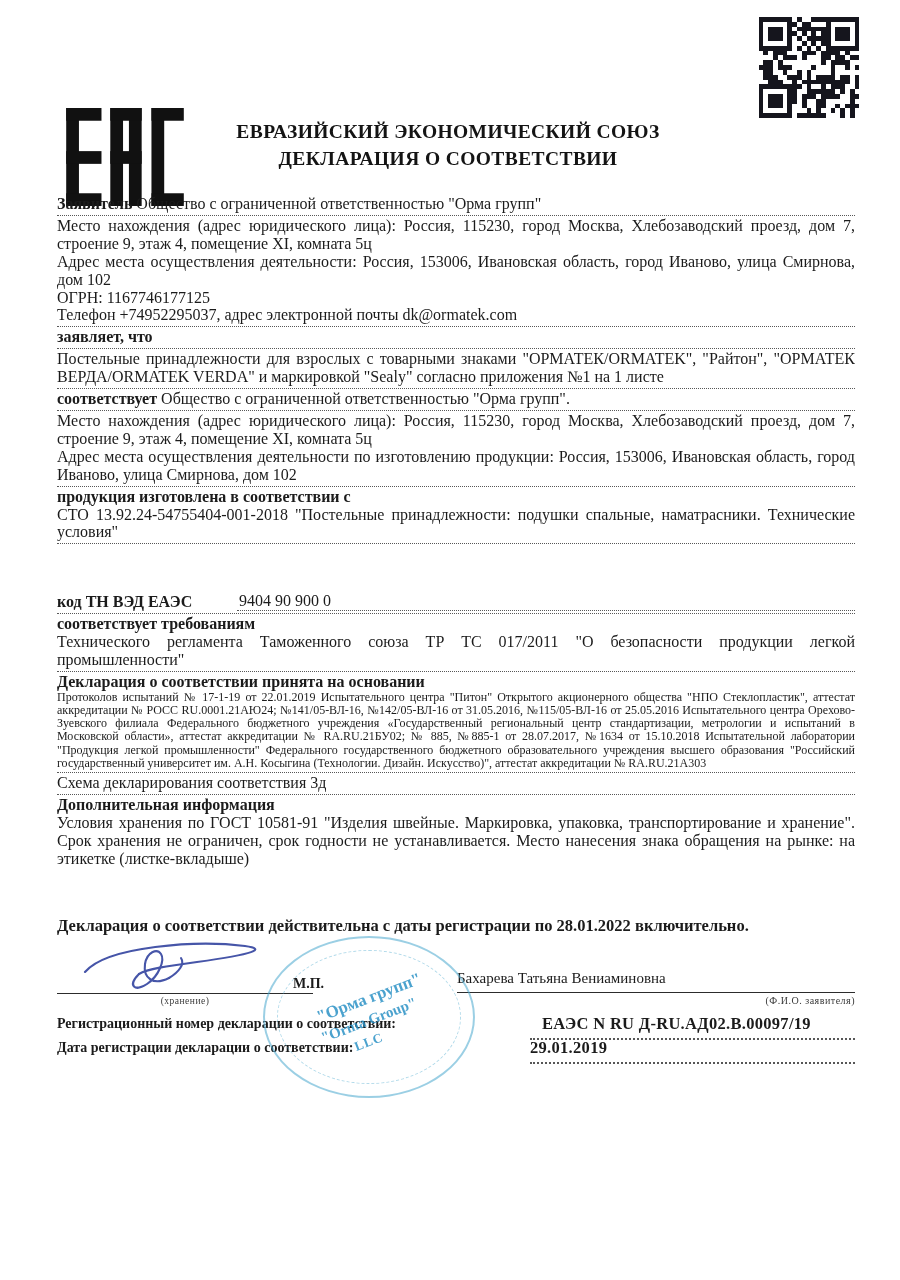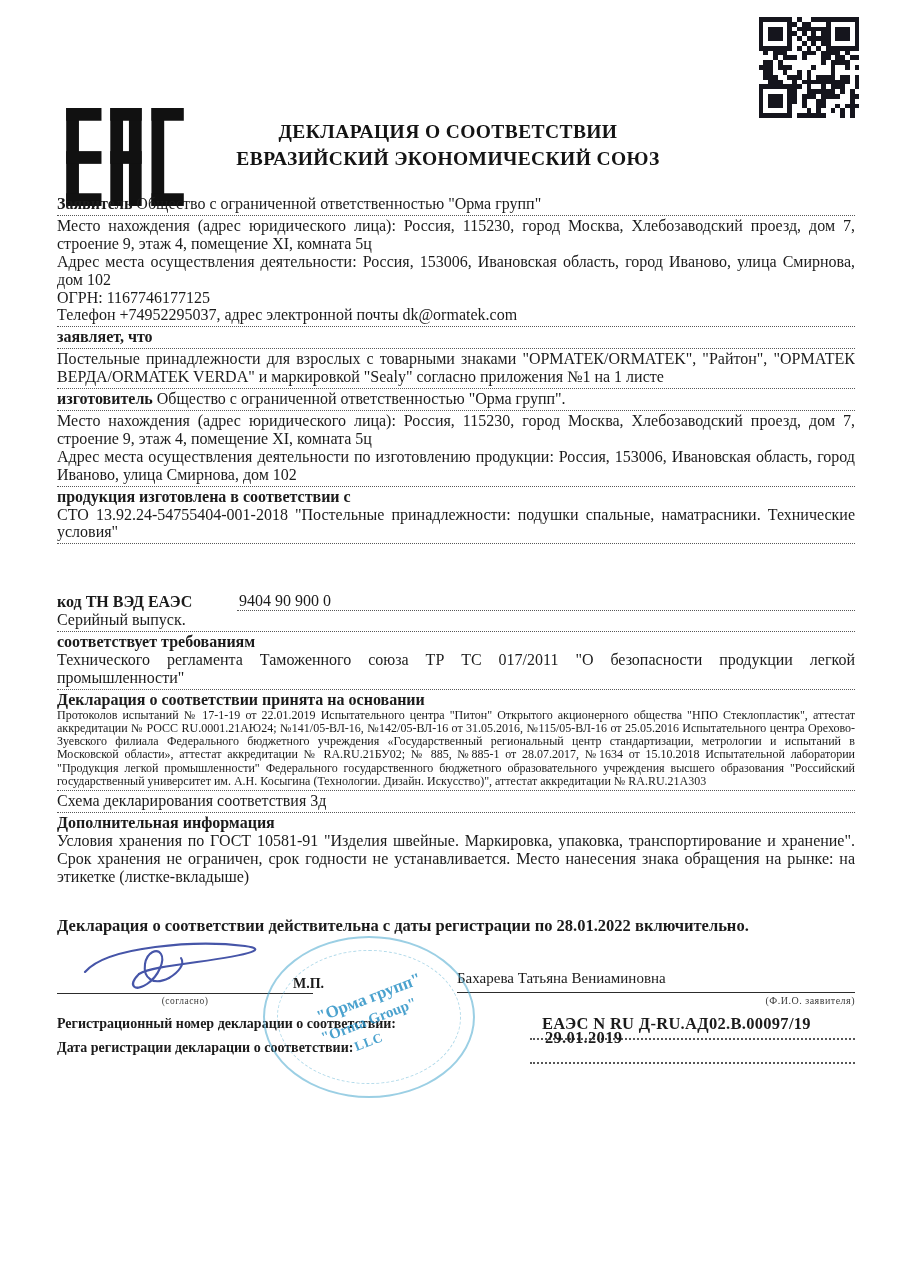--- a/index.html
+++ b/index.html
@@ -70,22 +70,22 @@
         <rect x="45" y="0" width="32" height="13"></rect>
         <rect x="45" y="44" width="32" height="13"></rect>
         <rect x="87" y="0" width="13" height="100"></rect>
         <rect x="87" y="0" width="33" height="13"></rect>
         <rect x="87" y="87" width="33" height="13"></rect>
       </g>
     </svg>
   </div>
 
   <div class="title">
+    <div>ЕВРАЗИЙСКИЙ ЭКОНОМИЧЕСКИЙ СОЮЗ</div>
     <div>ДЕКЛАРАЦИЯ О СООТВЕТСТВИИ</div>
-    <div>ЕВРАЗИЙСКИЙ ЭКОНОМИЧЕСКИЙ СОЮЗ</div>
   </div>
 
   <div class="qr">
     <svg id="qr" viewBox="0 0 21 21" fill="#15151d" aria-hidden="true">
         <rect x="0" y="0" width="1" height="1"></rect>
         <rect x="1" y="0" width="1" height="1"></rect>
         <rect x="2" y="0" width="1" height="1"></rect>
         <rect x="3" y="0" width="1" height="1"></rect>
         <rect x="4" y="0" width="1" height="1"></rect>
         <rect x="5" y="0" width="1" height="1"></rect>
@@ -358,40 +358,39 @@
 
     <div class="sec">
       <p><b class="lbl">заявляет, что</b></p>
     </div>
 
     <div class="sec">
       <p class="j">Постельные принадлежности для взрослых с товарными знаками "ОРМАТЕК/ORMATEK", "Райтон", "ОРМАТЕК ВЕРДА/ORMATEK VERDA" и маркировкой "Sealy" согласно приложения №1 на 1 листе</p>
     </div>
 
     <div class="sec">
-      <p><b class="lbl">изготовитель</b>
+      <p><b class="lbl">соответствует</b>
          <span>Общество с ограниченной ответственностью "Орма групп".</span></p>
     </div>
 
     <div class="sec">
       <p class="j">Место нахождения (адрес юридического лица): Россия, 115230, город Москва, Хлебозаводский проезд, дом 7, строение 9, этаж 4, помещение XI, комната 5ц</p>
       <p class="j">Адрес места осуществления деятельности по изготовлению продукции: Россия, 153006, Ивановская область, город Иваново, улица Смирнова, дом 102</p>
     </div>
 
     <div class="sec">
       <p><b class="lbl">продукция изготовлена в соответствии с</b></p>
       <p class="j">СТО 13.92.24-54755404-001-2018 "Постельные принадлежности: подушки спальные, наматрасники. Технические условия"</p>
     </div>
 
     <div class="sec">
       <div class="tnved-row">
         <b class="lbl">код ТН ВЭД ЕАЭС</b>
         <span class="code">9404 90 900 0</span>
       </div>
-      <p>Серийный выпуск.</p>
     </div>
 
     <div class="sec">
       <p><b class="lbl">соответствует требованиям</b></p>
       <p class="j">Технического регламента Таможенного союза ТР ТС 017/2011 "О безопасности продукции легкой промышленности"</p>
     </div>
 
     <div class="sec">
       <p><b class="lbl">Декларация о соответствии принята на основании</b></p>
       <p class="j small-par">Протоколов испытаний № 17-1-19 от 22.01.2019 Испытательного центра "Питон" Открытого акционерного общества "НПО Стеклопластик", аттестат аккредитации № РОСС RU.0001.21АЮ24; №141/05-ВЛ-16, №142/05-ВЛ-16 от 31.05.2016, №115/05-ВЛ-16 от 25.05.2016 Испытательного центра Орехово-Зуевского филиала Федерального бюджетного учреждения «Государственный региональный центр стандартизации, метрологии и испытаний в Московской области», аттестат аккредитации № RA.RU.21БУ02; № 885, №885-1 от 28.07.2017, №1634 от 15.10.2018 Испытательной лаборатории "Продукция легкой промышленности" Федерального государственного бюджетного образовательного учреждения высшего образования "Российский государственный университет им. А.Н. Косыгина (Технологии. Дизайн. Искусство)", аттестат аккредитации № RA.RU.21А303</p>
@@ -412,34 +411,34 @@
   <div class="sig-area">
 
     <svg class="sig-svg" viewBox="0 0 210 58" aria-hidden="true">
       <g fill="none" stroke="#32439f" stroke-width="2.1" stroke-linecap="round" opacity="0.9">
         <path d="M8,34 C30,8 120,2 168,8 C190,11 178,16 120,24 C90,28 70,31 62,36"></path>
         <path d="M62,36 C50,48 58,54 70,46 C82,38 88,22 84,16 C80,10 70,14 68,26 C66,40 76,48 92,40"></path>
         <path d="M92,40 C102,34 108,26 104,20"></path>
       </g>
     </svg>
     <div class="sig-line"></div>
-    <div class="sig-caption">(согласно)</div>
+    <div class="sig-caption">(хранение)</div>
 
     <div class="mp">М.П.</div>
 
     <div class="name-wrap">Бахарева Татьяна Вениаминовна</div>
     <div class="name-line"></div>
     <div class="name-caption">(Ф.И.О. заявителя)</div>
 
     <div class="reg-label" style="top:76px;">Регистрационный номер декларации о соответствии:</div>
     <div class="reg-value" style="top:74px;margin-left:12px;">ЕАЭС N RU Д-RU.АД02.В.00097/19</div>
     <div class="reg-underline" style="top:98px;"></div>
 
     <div class="reg-label" style="top:100px;">Дата регистрации декларации о соответствии:</div>
-    <div class="reg-value" style="top:88px;margin-left:15px;">29.01.2019</div>
+    <div class="reg-value" style="top:98px;">29.01.2019</div>
     <div class="reg-underline" style="top:122px;"></div>
 
     <div class="stamp">
       <div class="ring"></div>
       <div class="ring2"></div>
       <div class="stxt t1">"Орма групп"</div>
       <div class="stxt t2">"Orma Group"</div>
       <div class="stxt t3">LLC</div>
     </div>
   </div>

